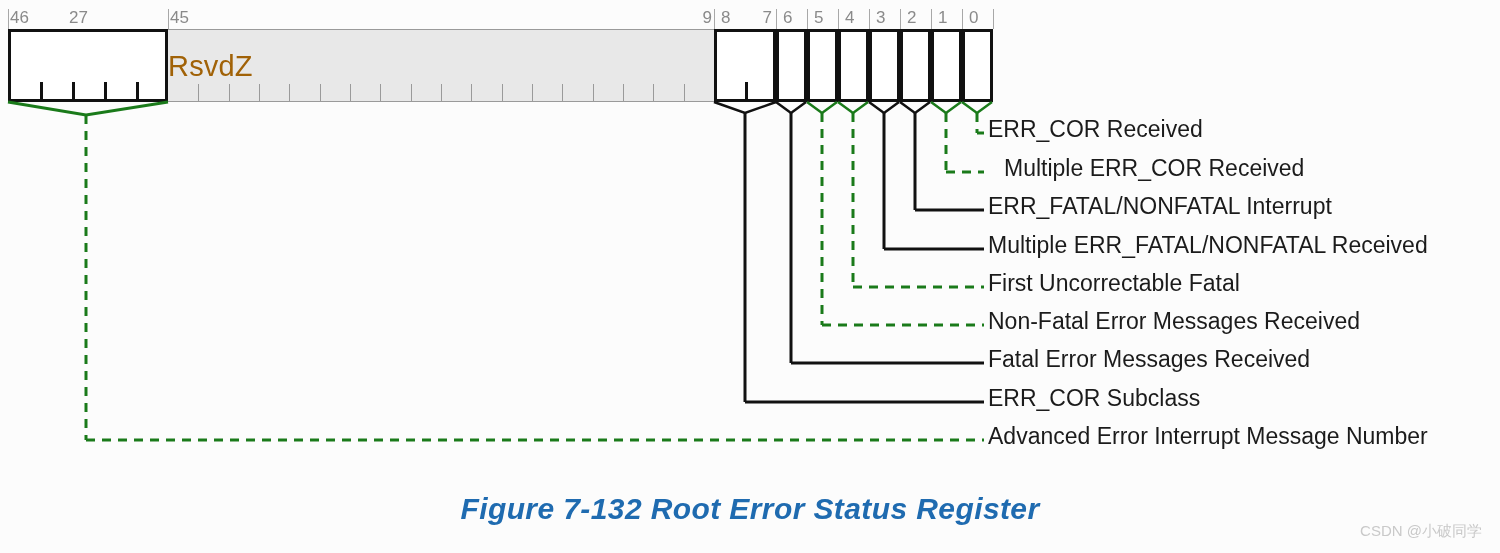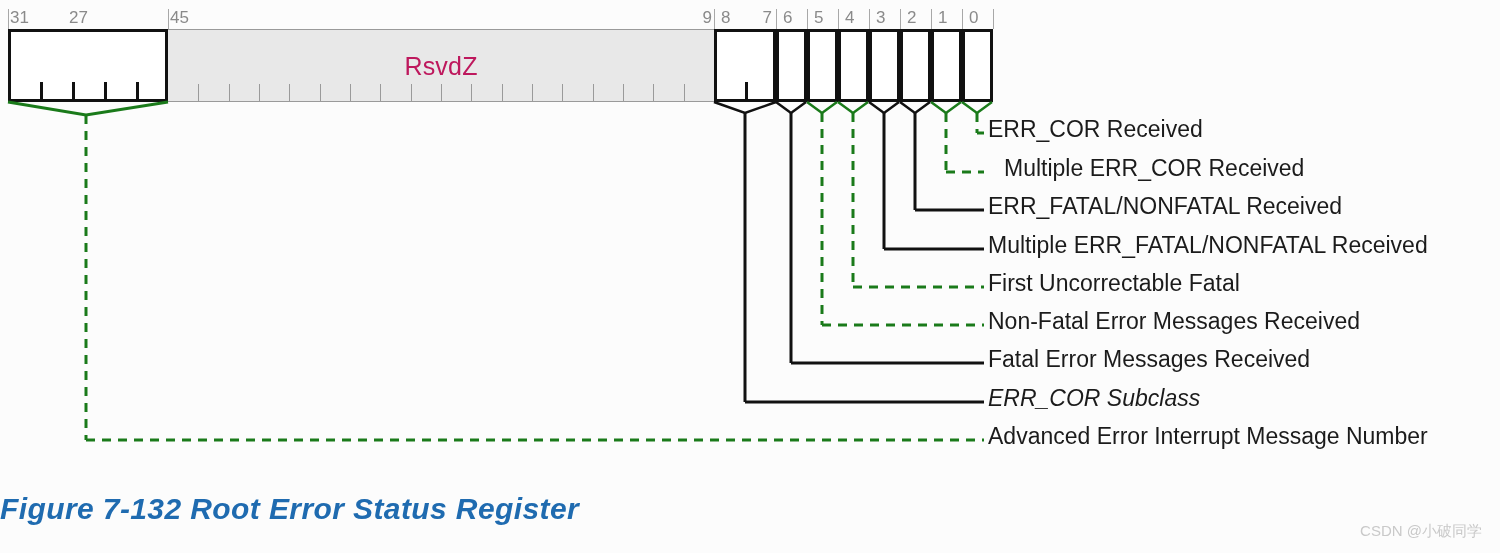--- a/index.html
+++ b/index.html
@@ -63,23 +63,23 @@
     border: 1px solid #9a9a9a;
     border-left: none;
     border-right: none;
   }
   .field-label {
     position: absolute;
     top: 50%;
     left: 0;
     width: 100%;
     transform: translateY(-50%);
-    text-align: center;
-    font-size: 25px;
-    color: #be185d;
+    text-align: left;
+    font-size: 29px;
+    color: #a16207;
     letter-spacing: .2px;
   }
   .tick {
     position: absolute;
     bottom: 0;
     width: 3px;
     background: #111111;
   }
   .tick.light {
     width: 1px;
@@ -105,20 +105,21 @@
     line-height: 28px;
     white-space: nowrap;
   }
 
   
   .caption {
     position: absolute;
     left: 0;
     top: 492px;
     width: 1500px;
+    text-align: center;
     font-size: 30px;
     font-style: italic;
     font-weight: bold;
     color: #1f6bb0;
     letter-spacing: .4px;
   }
   .watermark {
     position: absolute;
     right: 18px;
     top: 522px;
@@ -126,21 +127,21 @@
     color: #c9c9c9;
     white-space: nowrap;
   }
 </style>
 </head>
 <body>
 
 <div id="canvas">
 
   <div class="bitnums" id="bitnums">
-      <div class="bitnum l" style="left: 10px;">31</div>
+      <div class="bitnum l" style="left: 10px;">46</div>
       <div class="bitnum r" style="right: 1412px;">27</div>
       <div class="bitnum l" style="left: 170px;">45</div>
       <div class="bitnum r" style="right: 788px;">9</div>
       <div class="bitnum l" style="left: 721px;">8</div>
       <div class="bitnum r" style="right: 728px;">7</div>
       <div class="bitnum l" style="left: 783px;">6</div>
       <div class="bitnum l" style="left: 814px;">5</div>
       <div class="bitnum l" style="left: 845px;">4</div>
       <div class="bitnum l" style="left: 876px;">3</div>
       <div class="bitnum l" style="left: 907px;">2</div>
@@ -222,25 +223,25 @@
       <line x1="745" y1="113" x2="745" y2="402" stroke="#111111" stroke-width="3"></line>
       <line x1="745" y1="402" x2="984" y2="402" stroke="#111111" stroke-width="3"></line>
       <path d="M 8 102 L 86 115 L 168 102" fill="none" stroke="#1a7a1a" stroke-width="3"></path>
       <line x1="86" y1="115" x2="86" y2="440" stroke="#1a7a1a" stroke-width="3" stroke-dasharray="9,7"></line>
       <line x1="86" y1="440" x2="984" y2="440" stroke="#1a7a1a" stroke-width="3" stroke-dasharray="9,7"></line>
     </svg>
 
   <div id="labels">
       <div class="leglabel" style="top: 115px;">ERR_COR Received</div>
       <div class="leglabel" style="top: 154px; margin-left: 16px;">Multiple ERR_COR Received</div>
-      <div class="leglabel" style="top: 192px;">ERR_FATAL/NONFATAL Received</div>
+      <div class="leglabel" style="top: 192px;">ERR_FATAL/NONFATAL Interrupt</div>
       <div class="leglabel" style="top: 231px;">Multiple ERR_FATAL/NONFATAL Received</div>
       <div class="leglabel" style="top: 269px;">First Uncorrectable Fatal</div>
       <div class="leglabel" style="top: 307px;">Non-Fatal Error Messages Received</div>
       <div class="leglabel" style="top: 345px;">Fatal Error Messages Received</div>
-      <div class="leglabel" style="top: 384px; font-style: italic;">ERR_COR Subclass</div>
+      <div class="leglabel" style="top: 384px;">ERR_COR Subclass</div>
       <div class="leglabel" style="top: 422px;">Advanced Error Interrupt Message Number</div>
     </div>
 
   <div class="caption">Figure  7-132  Root Error Status Register</div>
   <div class="watermark">CSDN @小破同学</div>
 
 </div>
 
 </body></html>

